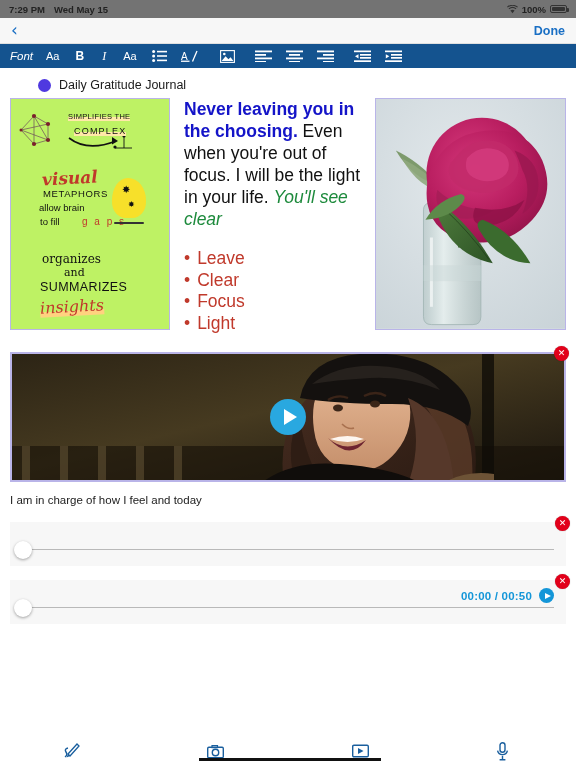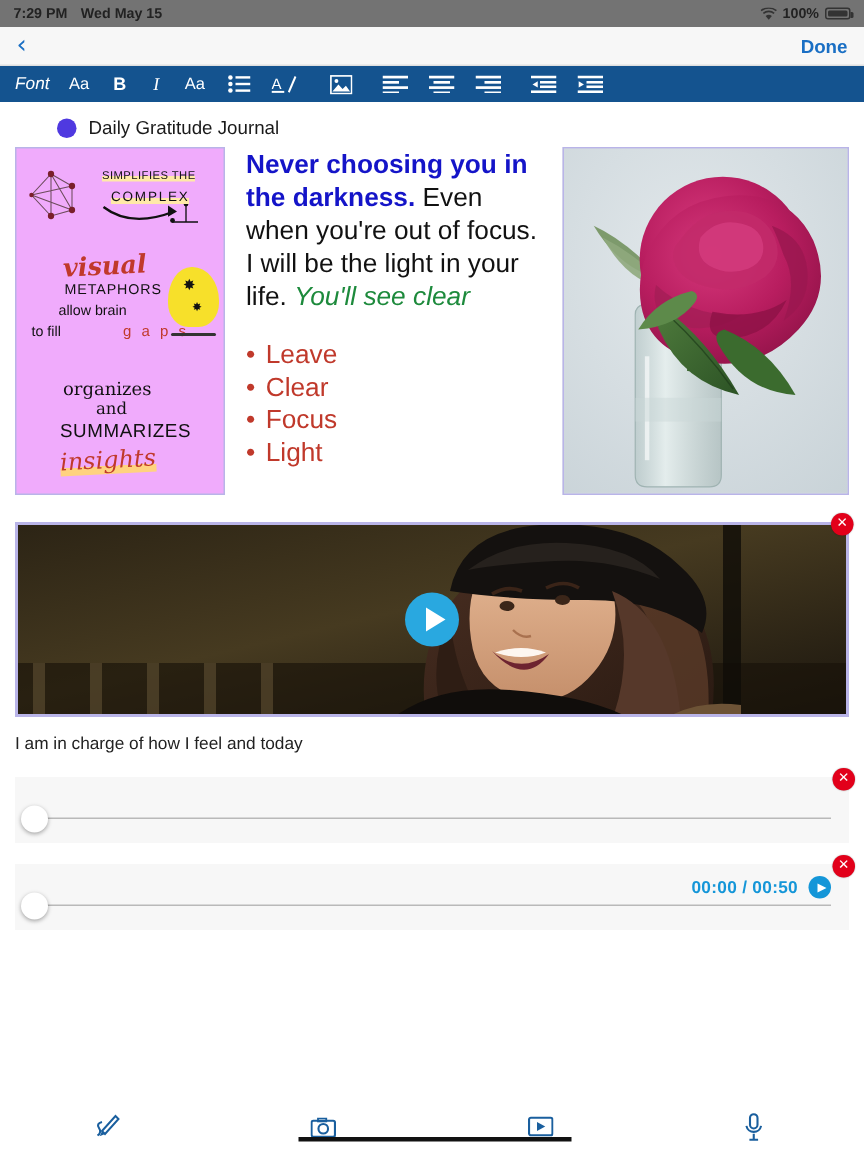--- a/index.html
+++ b/index.html
@@ -118,35 +118,35 @@
   }
   .row-top {
     display:flex;
     gap:0px;
     align-items:flex-start;
     padding-top:6px;
   }
 
   
   .sketch-wrap {
-    width:140px; height:232px;
+    width:160px; height:232px;
     border:1px solid #b9b4e8;
-    background:#f0abfc;
+    background:#bef264;
     flex:0 0 auto;
     position:relative;
     overflow:hidden;
   }
   .sketch-inner { position:absolute; inset:5px; }
   .sk-text { position:absolute; font-family:"Liberation Sans", sans-serif; }
   .sk-simplifies { top:8px; left:52px; font-size:7.5px; letter-spacing:.3px; color:#111; background:linear-gradient(transparent 60%, #ffe9a8 60%); }
   .sk-complex { top:22px; left:58px; font-size:9px; letter-spacing:1.2px; color:#111; background:linear-gradient(transparent 62%, #ffe9a8 62%); }
   .sk-visual { top:64px; left:26px; font-size:17px; color:#c0392b; font-family:"DejaVu Serif", serif; font-style:italic; font-weight:700; transform:rotate(-3deg); }
   .sk-metaphors { top:84px; left:27px; font-size:9.5px; letter-spacing:.6px; color:#111; }
   .sk-allow { top:98px; left:23px; font-size:9.5px; color:#111; }
-  .sk-tofill { top:112px; left:5px; font-size:9.5px; color:#111; }
+  .sk-tofill { top:112px; left:24px; font-size:9.5px; color:#111; }
   .sk-gaps { top:112px; left:66px; font-size:10px; color:#c0392b; letter-spacing:2px; }
   .sk-org { top:148px; left:26px; font-size:12px; color:#111; font-family:"DejaVu Serif", serif; }
   .sk-and { top:162px; left:48px; font-size:11px; color:#111; font-family:"DejaVu Serif", serif; }
   .sk-summ { top:176px; left:24px; font-size:12.5px; letter-spacing:.4px; color:#111; }
   .sk-insights { top:193px; left:24px; font-size:16px; color:#c0392b; font-family:"DejaVu Serif", serif; font-style:italic; transform:rotate(-3deg); background:linear-gradient(transparent 72%, #ffd27f 72%); }
   .sk-head {
     position:absolute; top:74px; left:96px; width:34px; height:40px;
     background:#f7e02a; border-radius:46% 52% 40% 40% / 56% 56% 40% 40%;
   }
   .sk-head::after { content:""; position:absolute; bottom:-6px; left:2px; width:30px; height:2px; background:#333; border-radius:2px;}
@@ -482,21 +482,21 @@
         <span class="sk-star sk-star2">✸</span>
         <span class="sk-text sk-org">organizes</span>
         <span class="sk-text sk-and">and</span>
         <span class="sk-text sk-summ">SUMMARIZES</span>
         <span class="sk-text sk-insights">insights</span>
       </div>
     </div>
 
     <div class="text-col">
       <div class="para">
-        <span class="s-blue">Never choosing you in the darkness.</span><span> Even when you're out of focus. I will be the light in your life. </span><span class="s-green">You'll see clear</span>
+        <span class="s-blue">Never leaving you in the choosing.</span><span> Even when you're out of focus. I will be the light in your life. </span><span class="s-green">You'll see clear</span>
       </div>
       <ul class="bullets">
         <li>
             <span class="dot">•</span>
             <span>Leave</span>
           </li>
         <li>
             <span class="dot">•</span>
             <span>Clear</span>
           </li>

